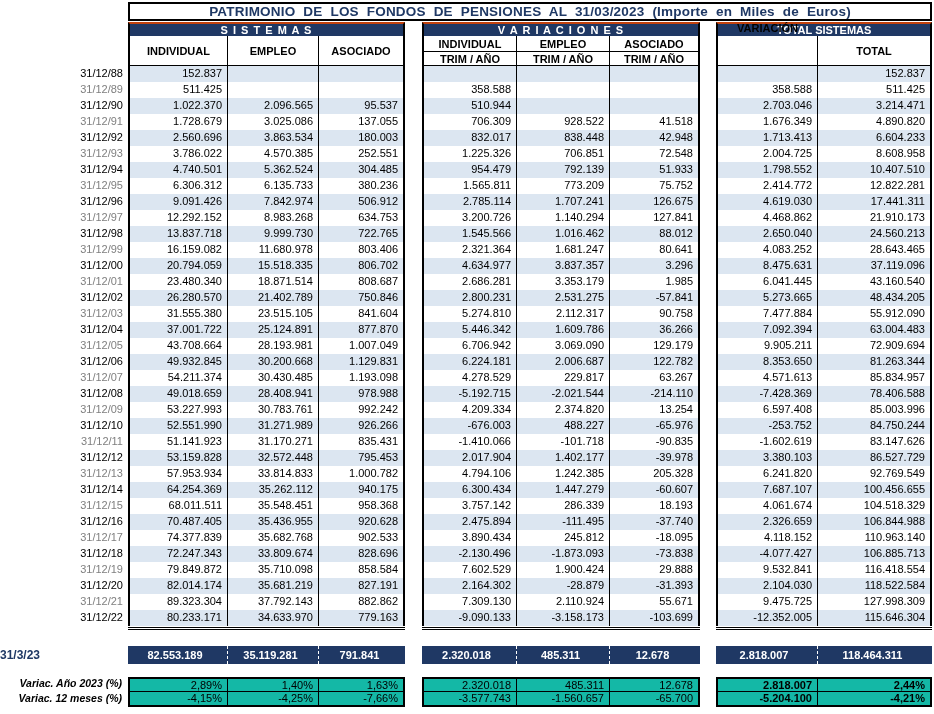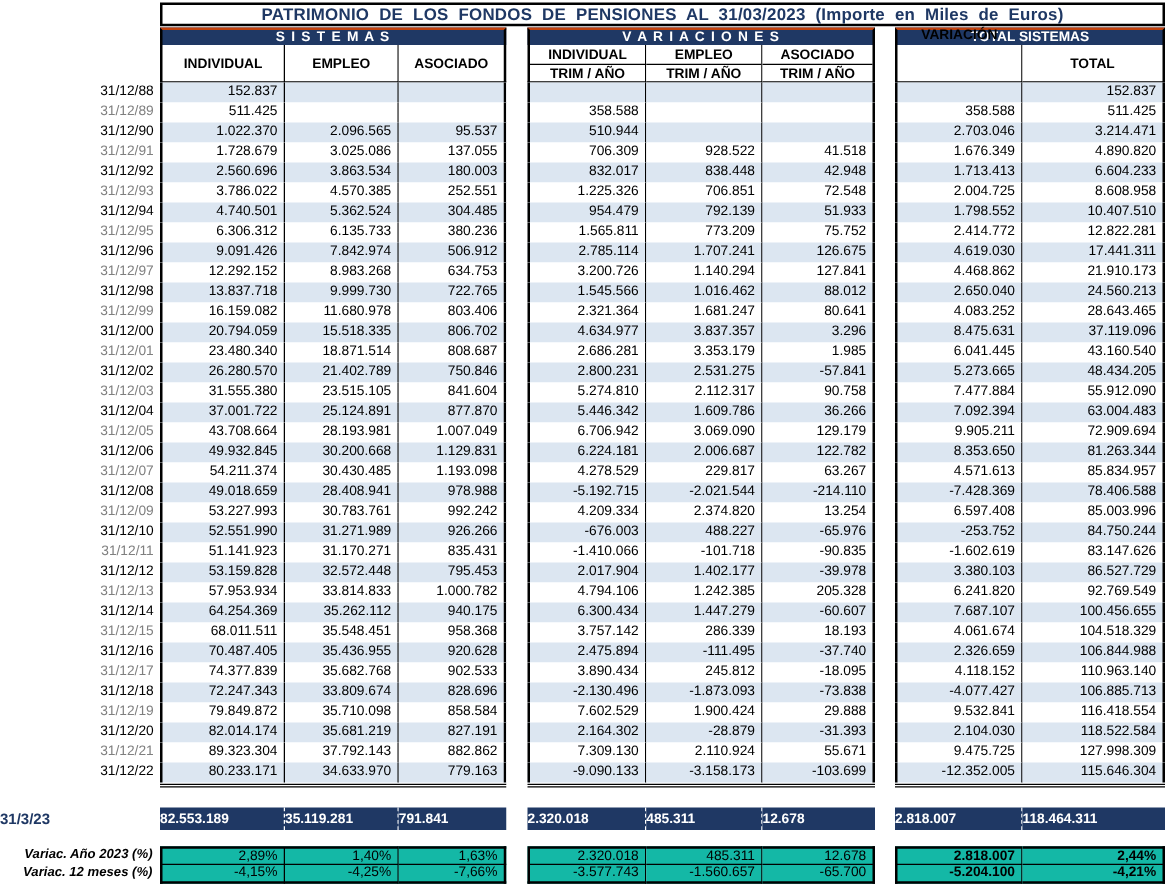--- a/index.html
+++ b/index.html
@@ -51,21 +51,21 @@
   .row.stripe .val { background: #DCE6F1; }
   .row .gapc { background: #fff; }
 
   
   .dbl { height: 4px; }
   .dbl .seg { border-bottom: 3px double #000; height: 4px; }
 
   
   .cur { height: 18px; margin-top: 16px; font-size: 11px; font-weight: bold; }
   .cur .date { padding-right: 5px; color: #1F3864; font-size: 12px; line-height: 18px; }
-  .cur .val { background: #1F3864; color: #fff; text-align: left; padding-right: 5px; line-height: 18px; }
+  .cur .val { background: #1F3864; color: #fff; text-align: center; padding-right: 5px; line-height: 18px; }
   .cur .dash { border-right: 1px dashed #fff; }
 
   
   .foot { height: 15px; font-size: 11px; line-height: 13px; margin-top: 0; }
   .foot.first { margin-top: 13px; }
   .foot .lbl { text-align: right; padding-right: 6px; font-weight: bold; font-style: italic; font-size: 10.5px; }
   .foot .val { background: #14b8a6; text-align: right; padding-right: 5px; }
   .foot.first .val { border-top: 2px solid #000; border-bottom: 1px solid #000; }
   .foot.second .val { border-bottom: 2px solid #000; }
   .foot .bold { font-weight: bold; }

